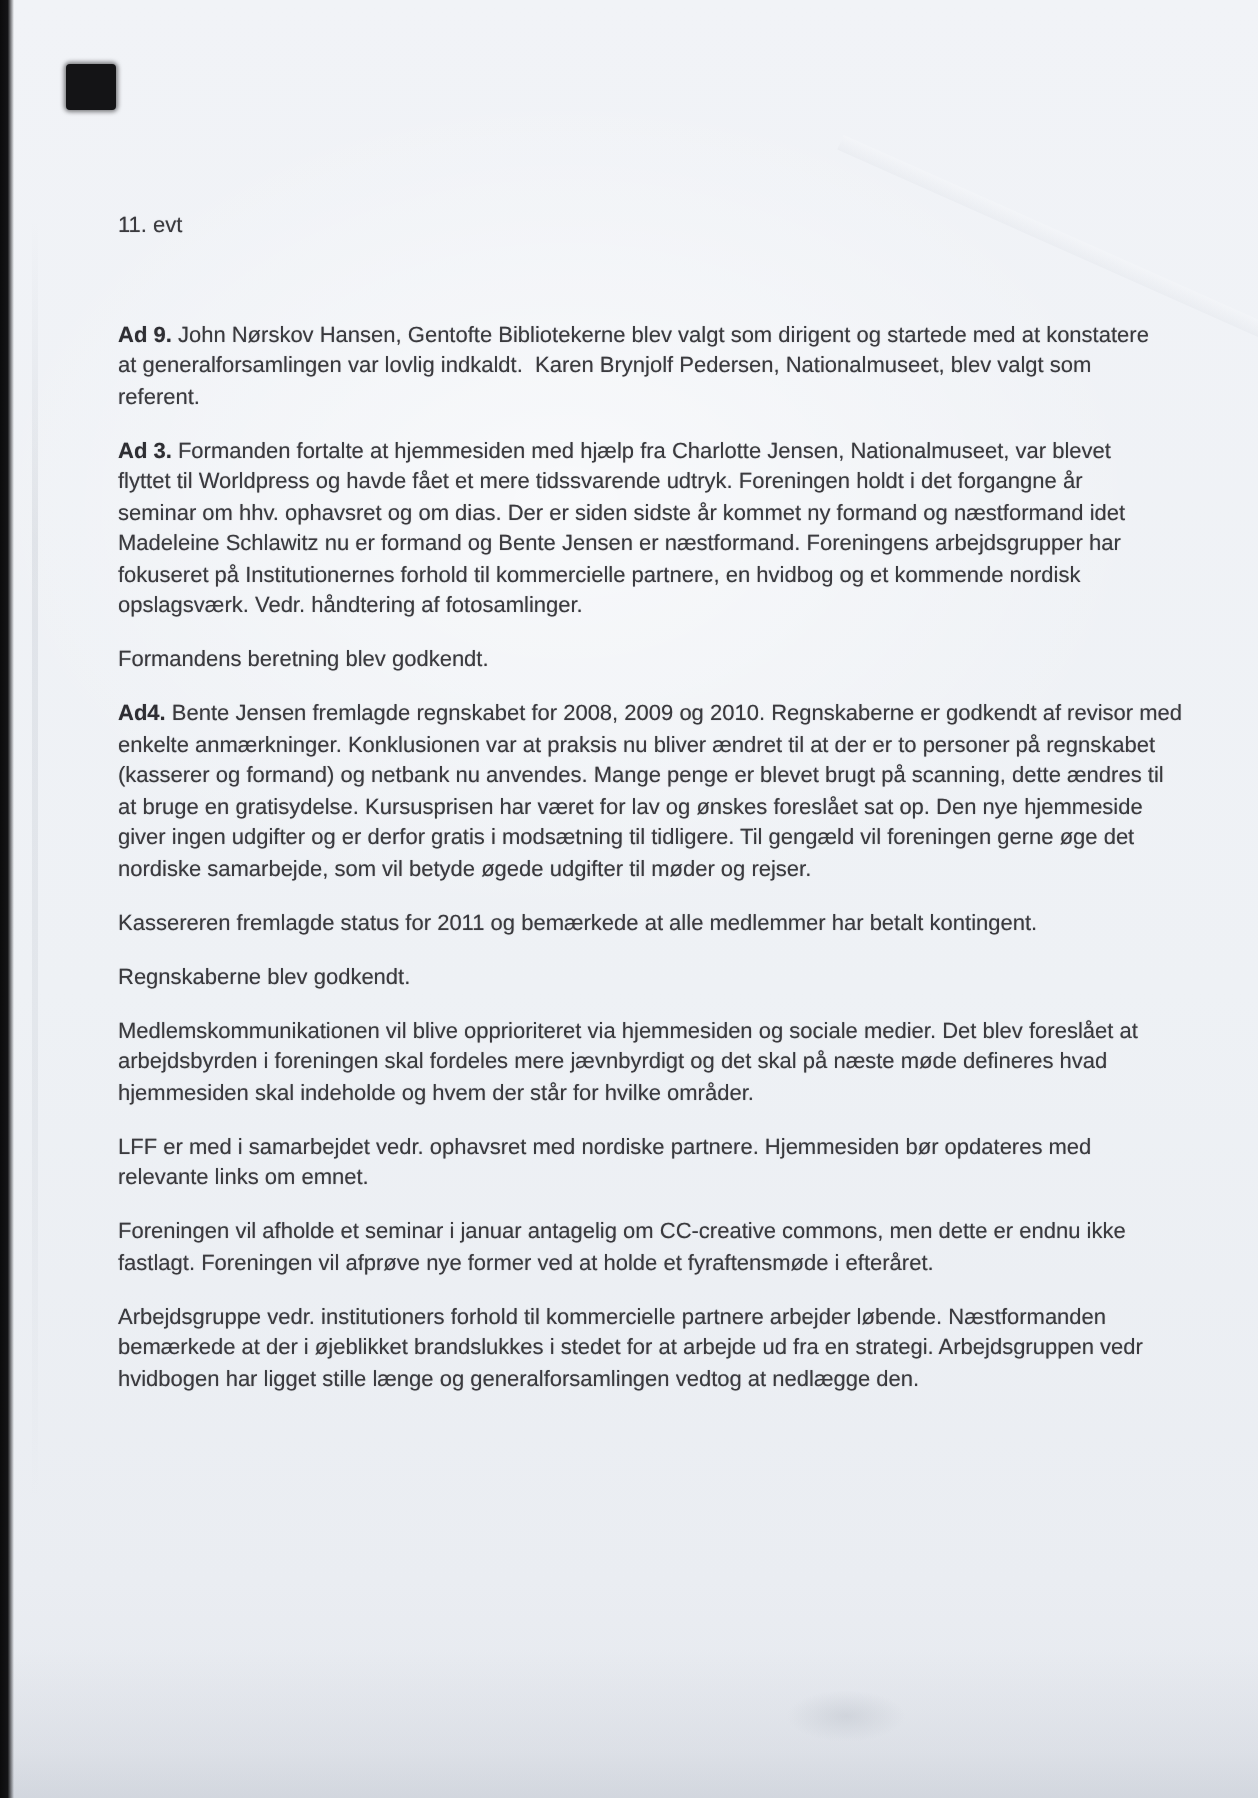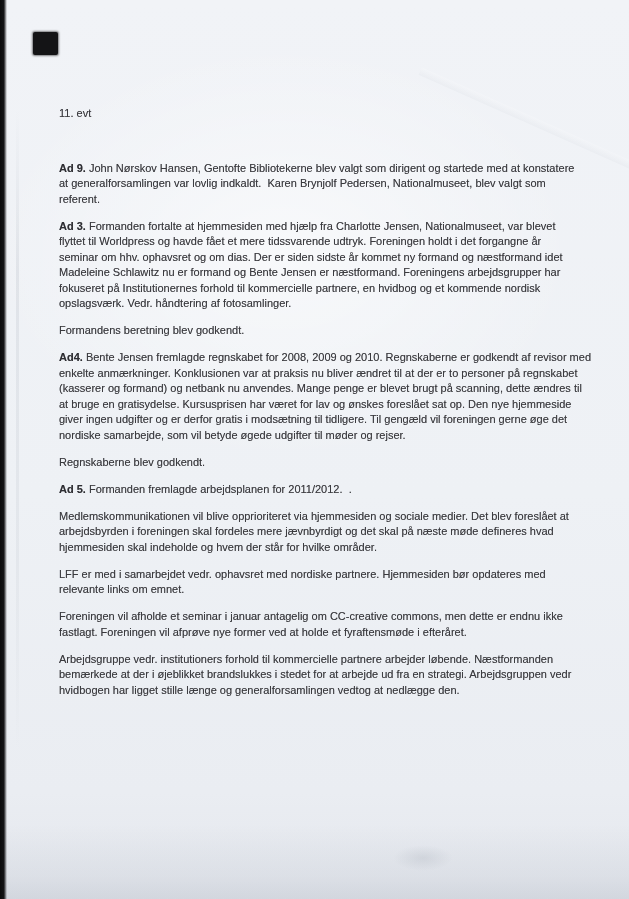--- a/index.html
+++ b/index.html
@@ -77,21 +77,21 @@
   <div class="edge-strip"></div>
   <div class="scan-mark"></div>
 
   <div class="content">
     <div class="doc-header">11. evt</div>
     <div id="paragraphs">
         <p class="para"><strong>Ad 9. </strong>John Nørskov Hansen, Gentofte Bibliotekerne blev valgt som dirigent og startede med at konstatere<br>at generalforsamlingen var lovlig indkaldt.  Karen Brynjolf Pedersen, Nationalmuseet, blev valgt som<br>referent.</p>
         <p class="para"><strong>Ad 3. </strong>Formanden fortalte at hjemmesiden med hjælp fra Charlotte Jensen, Nationalmuseet, var blevet<br>flyttet til Worldpress og havde fået et mere tidssvarende udtryk. Foreningen holdt i det forgangne år<br>seminar om hhv. ophavsret og om dias. Der er siden sidste år kommet ny formand og næstformand idet<br>Madeleine Schlawitz nu er formand og Bente Jensen er næstformand. Foreningens arbejdsgrupper har<br>fokuseret på Institutionernes forhold til kommercielle partnere, en hvidbog og et kommende nordisk<br>opslagsværk. Vedr. håndtering af fotosamlinger.</p>
         <p class="para">Formandens beretning blev godkendt.</p>
         <p class="para"><strong>Ad4. </strong>Bente Jensen fremlagde regnskabet for 2008, 2009 og 2010. Regnskaberne er godkendt af revisor med<br>enkelte anmærkninger. Konklusionen var at praksis nu bliver ændret til at der er to personer på regnskabet<br>(kasserer og formand) og netbank nu anvendes. Mange penge er blevet brugt på scanning, dette ændres til<br>at bruge en gratisydelse. Kursusprisen har været for lav og ønskes foreslået sat op. Den nye hjemmeside<br>giver ingen udgifter og er derfor gratis i modsætning til tidligere. Til gengæld vil foreningen gerne øge det<br>nordiske samarbejde, som vil betyde øgede udgifter til møder og rejser.</p>
+        <p class="para">Kassereren fremlagde status for 2011 og bemærkede at alle medlemmer har betalt kontingent.</p>
         <p class="para">Regnskaberne blev godkendt.</p>
-        <p class="para"><strong>Ad 5. </strong>Formanden fremlagde arbejdsplanen for 2011/2012.  .</p>
         <p class="para">Medlemskommunikationen vil blive opprioriteret via hjemmesiden og sociale medier. Det blev foreslået at<br>arbejdsbyrden i foreningen skal fordeles mere jævnbyrdigt og det skal på næste møde defineres hvad<br>hjemmesiden skal indeholde og hvem der står for hvilke områder.</p>
         <p class="para">LFF er med i samarbejdet vedr. ophavsret med nordiske partnere. Hjemmesiden bør opdateres med<br>relevante links om emnet.</p>
         <p class="para">Foreningen vil afholde et seminar i januar antagelig om CC-creative commons, men dette er endnu ikke<br>fastlagt. Foreningen vil afprøve nye former ved at holde et fyraftensmøde i efteråret.</p>
         <p class="para">Arbejdsgruppe vedr. institutioners forhold til kommercielle partnere arbejder løbende. Næstformanden<br>bemærkede at der i øjeblikket brandslukkes i stedet for at arbejde ud fra en strategi. Arbejdsgruppen vedr<br>hvidbogen har ligget stille længe og generalforsamlingen vedtog at nedlægge den.</p>
       </div>
   </div>
 </div>
 
 </body></html>

